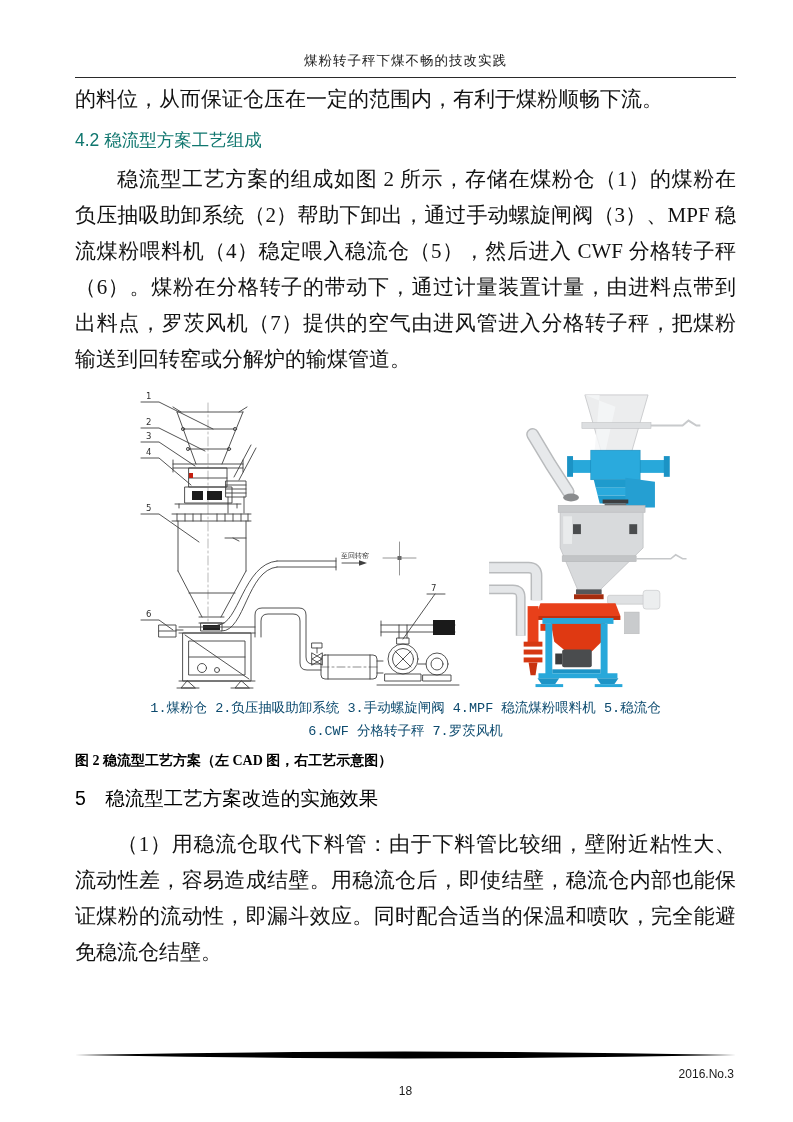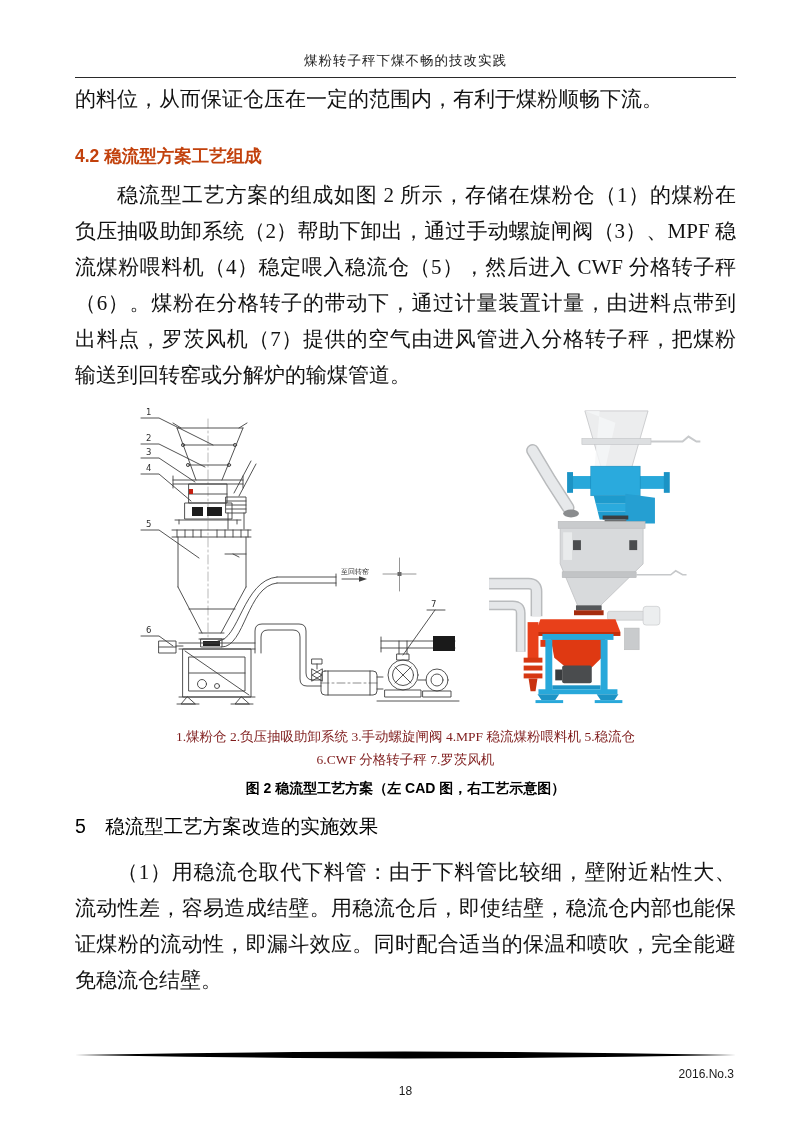--- a/index.html
+++ b/index.html
@@ -16,38 +16,38 @@
     padding-bottom:7px; border-bottom:1.6px solid #2a2a2a;
   }
   p.body-para {
     font-size:21px; line-height:36px; text-align:justify;
     text-justify:inter-ideograph; color:#121212;
   }
   p.no-indent { text-indent:0; margin-top:3px; }
   p.indent { text-indent:2em; }
   h2.sub-heading {
     font-family:"Liberation Sans","DejaVu Sans",sans-serif;
-    font-size:17.5px; font-weight:bold; color:#c2410c;
-    margin:24px 0 2px 0; line-height:30px;
+    font-size:17.5px; font-weight:normal; color:#0f766e;
+    margin:8px 0 2px 0; line-height:30px;
   }
   h1.main-heading {
     font-family:"Liberation Sans","DejaVu Sans",sans-serif;
     font-size:19.5px; font-weight:normal; color:#000;
     margin:12px 0 6px 0; line-height:32px;
   }
   #para-4-2 { margin-top:6px; }
   figure { margin-top:10px; }
   .figure-row { display:flex; align-items:flex-start; padding-left:40px; gap:14px; }
   .figure-legend {
+    font-family:Liberation Mono, monospace;
+    font-size:13.5px; line-height:23px; text-align:center; color:#0c4a6e; margin-top:4px;
+  }
+  figcaption {
     font-family:Liberation Serif, serif;
-    font-size:13.5px; line-height:23px; text-align:center; color:#7f1d1d; margin-top:16px;
-  }
-  figcaption {
-    font-family:Liberation Sans, sans-serif;
-    font-size:14px; font-weight:bold; text-align:center; color:#000; margin-top:9px;
+    font-size:14px; font-weight:bold; text-align:left; color:#000; margin-top:9px;
   }
   #para-5-1, #para-5-2 { margin-top:12px;font-family:Liberation Serif, serif; }
   footer { position:absolute; left:66px; top:1046px; width:661px; }
   .footer-row {
     position:relative; margin-top:3px; height:18px;
     font-family:"Liberation Sans","DejaVu Sans",sans-serif;
     font-size:12px; color:#1a1a1a;
   }
   .footer-row .page-num { position:absolute; left:0; right:0; text-align:center;margin-top:17px; }
   .footer-row .issue { position:absolute; right:2px; }

